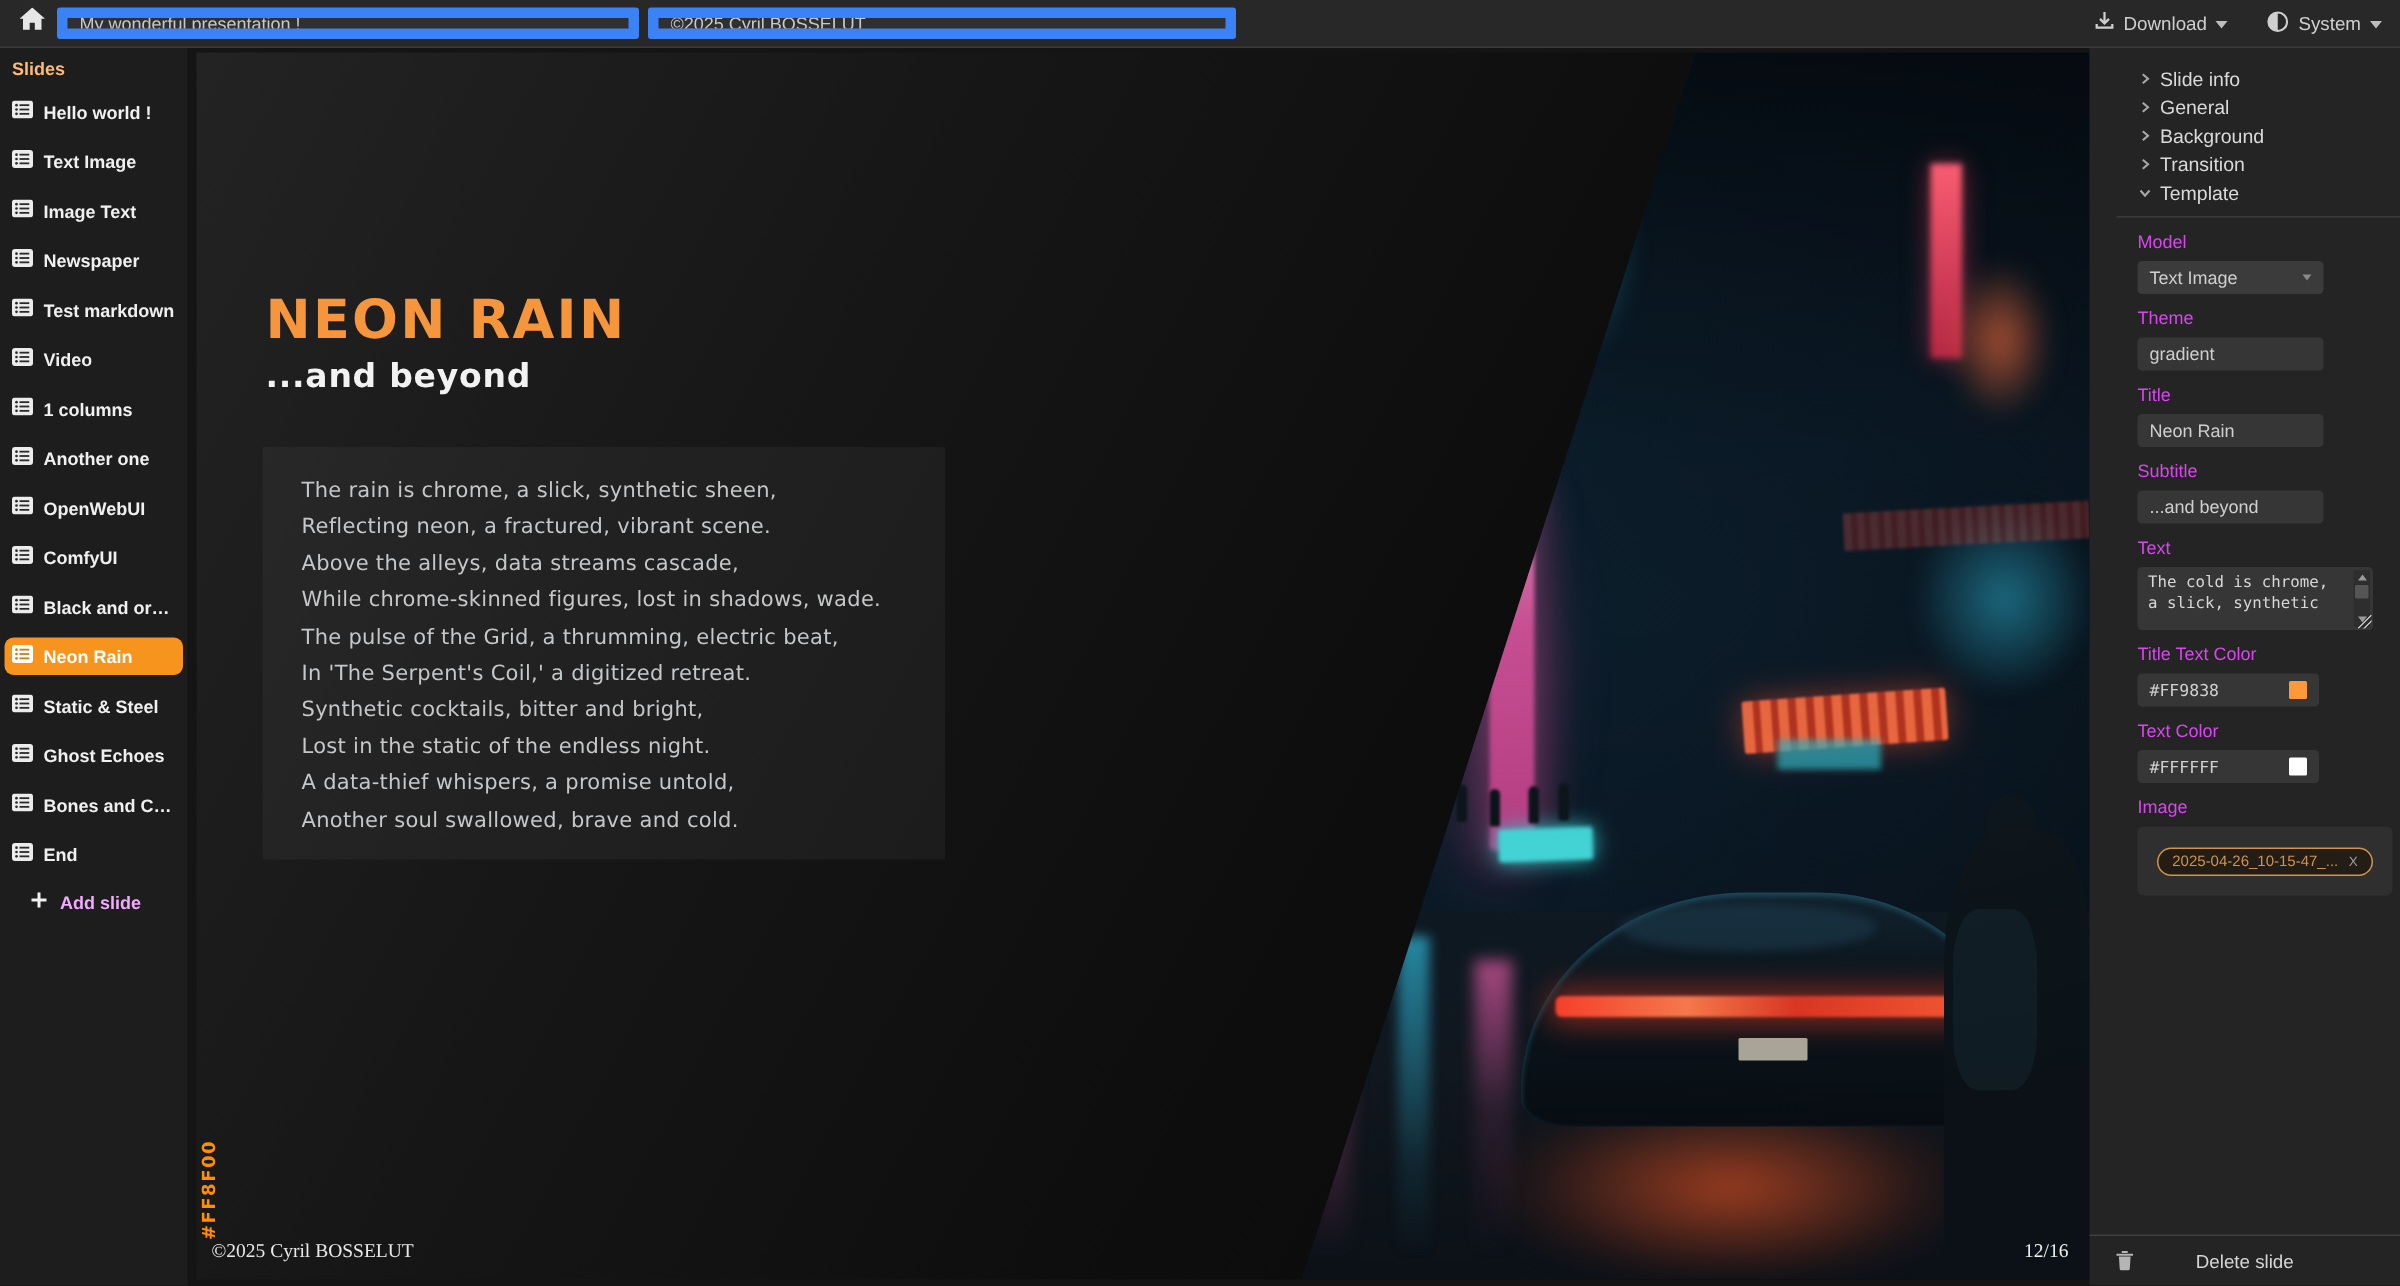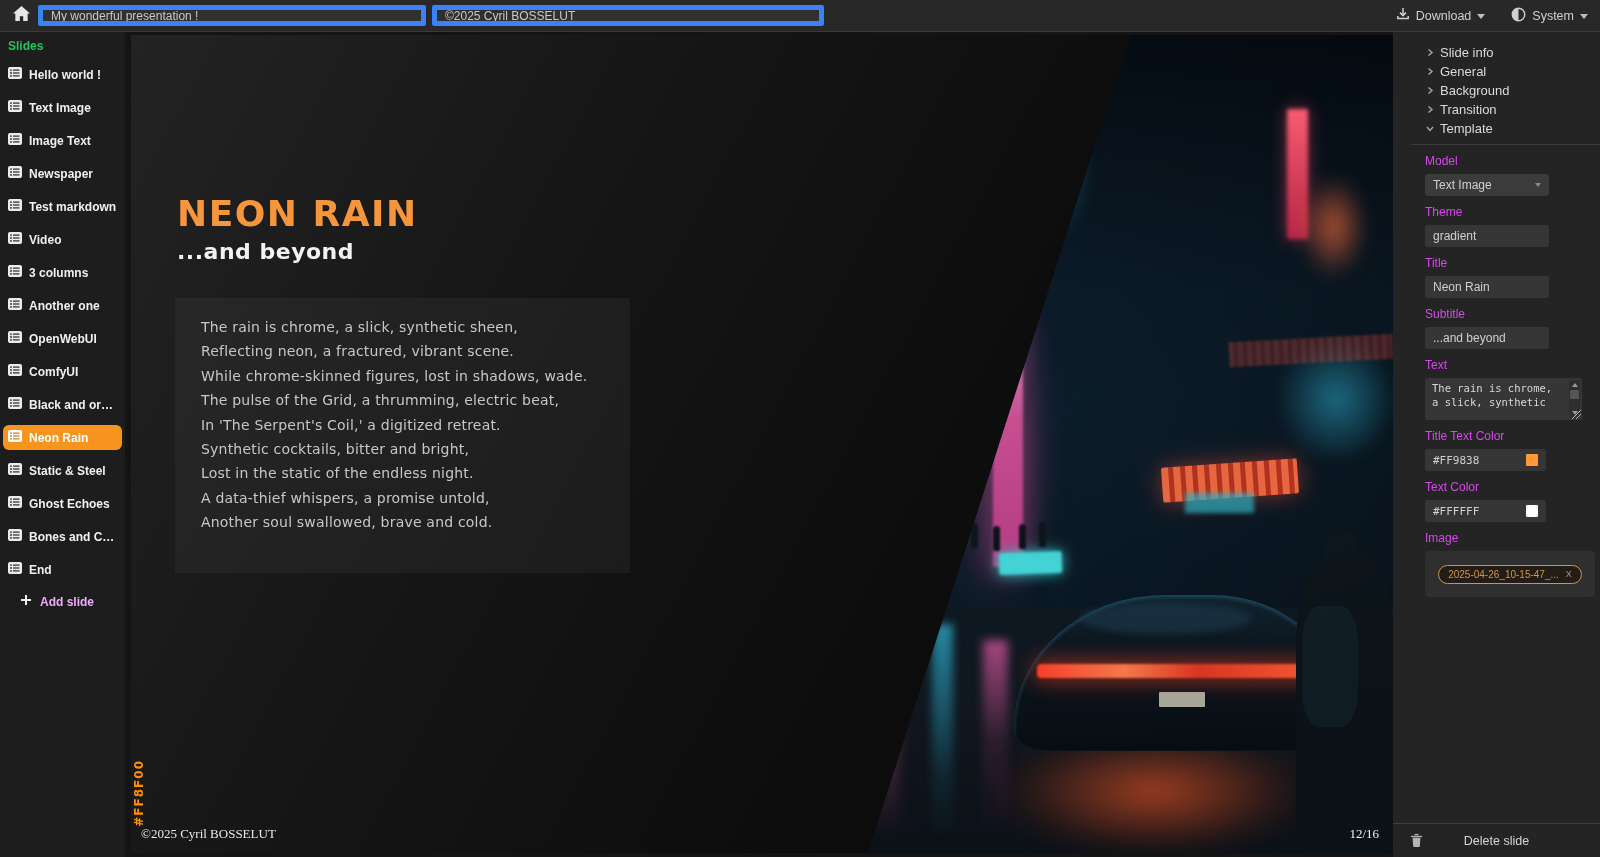--- a/index.html
+++ b/index.html
@@ -7,31 +7,31 @@
   body {
     width:1600px; height:857px; overflow:hidden; position:relative;
     background:#161616; font-family:"Liberation Sans", sans-serif;
     -webkit-font-smoothing:antialiased;
   }
 
   
   .topbar{position:absolute;top:0;left:0;right:0;height:32px;background:#282828;
     border-bottom:1px solid #3a3a3a;display:flex;align-items:center;padding:0 12px 0 10px;z-index:30;}
   .tb-home{display:flex;align-items:center;justify-content:center;width:22px;height:22px;cursor:pointer;}
-  .tb-input{height:21px;background:#303030;border:5px solid #3b82f6;border-radius:2px;
+  .tb-input{height:21px;background:#303030;border:7px solid #3b82f6;border-radius:2px;
     color:#c9c9c9;font-size:12px;padding:0 8px;outline:none;}
   .tb-input.title{width:388px;margin-left:6px;}
   .tb-input.copy{width:392px;margin-left:6px;}
   .tb-spacer{flex:1;}
   .tb-btn{display:flex;align-items:center;gap:6px;color:#cfcfcf;font-size:12.5px;cursor:pointer;margin-left:26px;}
   .caret{width:0;height:0;border-left:4px solid transparent;border-right:4px solid transparent;border-top:5px solid #bdbdbd;margin-top:1px;}
 
   
   .sidebar{position:absolute;top:32px;left:0;bottom:0;width:125px;background:#1d1d1d;padding-top:5px;z-index:20;}
-  .sb-heading{color:#22c55e;font-weight:bold;font-size:12px;padding:2px 8px 9px;}
+  .sb-heading{color:#fdba74;font-weight:bold;font-size:12px;padding:2px 8px 9px;}
   .sb-item{display:flex;align-items:center;gap:7px;color:#f0f0f0;font-weight:bold;font-size:12px;
     padding:5px 5px;margin:0 3px 8px;border-radius:6px;cursor:pointer;white-space:nowrap;}
   .sb-item .lbl{overflow:hidden;text-overflow:ellipsis;}
   .sb-item.active{color:#ffffff;}
   .sb-add{display:flex;align-items:center;gap:8px;color:#f0abfc;font-weight:bold;font-size:12px;padding:4px 20px;cursor:pointer;}
 
   
   .stage{position:absolute;top:32px;left:125px;right:207px;bottom:0;background:#141414;}
   .slide{position:absolute;left:6px;top:3px;right:0;bottom:4px;overflow:hidden;
     background:linear-gradient(118deg,#232323 0%,#161616 32%,#0d0d0d 62%,#090909 100%);}
@@ -235,21 +235,21 @@
   <div class="sb-item">
     <span><svg width="14" height="12" viewBox="0 0 14 12">
           <rect width="14" height="12" rx="2" fill="#ececec"></rect>
           <circle cx="3" cy="3.1" r=".9" fill="#2a2a2a"></circle>
           <rect x="5" y="2.5" width="6.5" height="1.2" fill="#2a2a2a"></rect>
           <circle cx="3" cy="6" r=".9" fill="#2a2a2a"></circle>
           <rect x="5" y="5.4" width="6.5" height="1.2" fill="#2a2a2a"></rect>
           <circle cx="3" cy="8.9" r=".9" fill="#2a2a2a"></circle>
           <rect x="5" y="8.3" width="6.5" height="1.2" fill="#2a2a2a"></rect>
         </svg></span>
-    <span class="lbl">3 columns</span>
+    <span class="lbl">1 columns</span>
   </div>
   <div class="sb-item">
     <span><svg width="14" height="12" viewBox="0 0 14 12">
           <rect width="14" height="12" rx="2" fill="#ececec"></rect>
           <circle cx="3" cy="3.1" r=".9" fill="#2a2a2a"></circle>
           <rect x="5" y="2.5" width="6.5" height="1.2" fill="#2a2a2a"></rect>
           <circle cx="3" cy="6" r=".9" fill="#2a2a2a"></circle>
           <rect x="5" y="5.4" width="6.5" height="1.2" fill="#2a2a2a"></rect>
           <circle cx="3" cy="8.9" r=".9" fill="#2a2a2a"></circle>
           <rect x="5" y="8.3" width="6.5" height="1.2" fill="#2a2a2a"></rect>
@@ -398,20 +398,21 @@
       <div class="l-edge"></div>
       <div class="l-mist"></div>
     </div>
 
     <div class="slide-title" style="color: rgb(245, 149, 60);">NEON RAIN</div>
     <div class="slide-sub">...and beyond</div>
 
     <div class="poem">
       <div class="line">The rain is chrome, a slick, synthetic sheen,</div>
       <div class="line">Reflecting neon, a fractured, vibrant scene.</div>
+      <div class="line">Above the alleys, data streams cascade,</div>
       <div class="line">While chrome-skinned figures, lost in shadows, wade.</div>
       <div class="line">The pulse of the Grid, a thrumming, electric beat,</div>
       <div class="line">In 'The Serpent's Coil,' a digitized retreat.</div>
       <div class="line">Synthetic cocktails, bitter and bright,</div>
       <div class="line">Lost in the static of the endless night.</div>
       <div class="line">A data-thief whispers, a promise untold,</div>
       <div class="line">Another soul swallowed, brave and cold.</div>
     </div>
 
     <div class="v-label" style="color: rgb(255, 143, 0);">#FF8F00</div>
@@ -482,21 +483,21 @@
       <span>Neon Rain</span>
     </div>
 
     <div class="f-label">Subtitle</div>
     <div class="f-box">
       <span>...and beyond</span>
     </div>
 
     <div class="f-label">Text</div>
     <div class="f-textarea">
-      <span>The rain is chrome, a slick, synthetic</span>
+      <span>The cold is chrome, a slick, synthetic</span>
       <div class="ta-scroll">
         <div class="ta-up"></div>
         <div class="ta-thumb"></div>
         <div class="ta-down"></div>
       </div>
       <div class="ta-grip"></div>
     </div>
 
     <div class="f-label">Title Text Color</div>
     <div class="f-box f-color">

